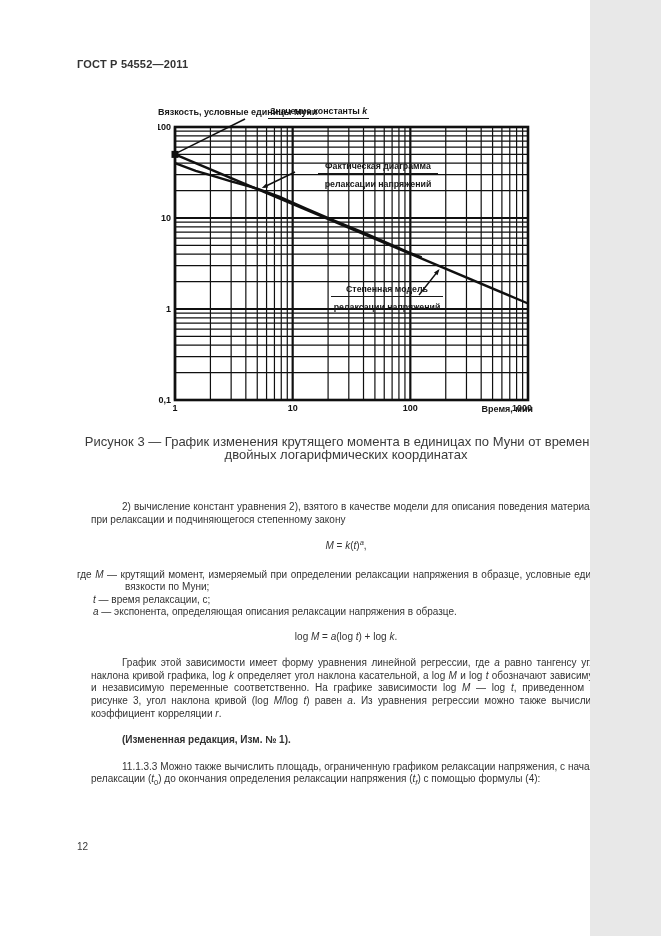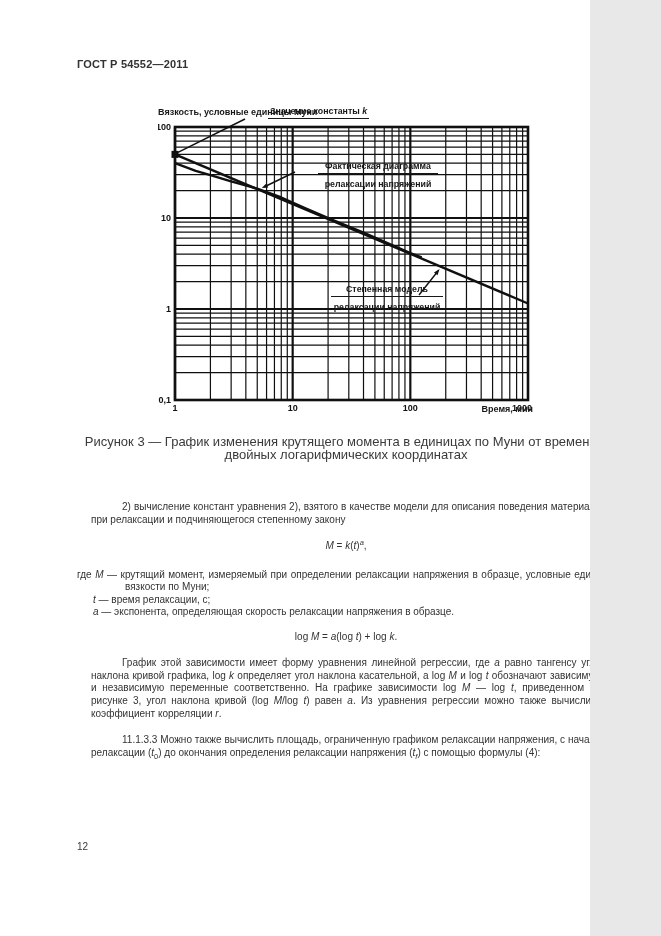--- a/index.html
+++ b/index.html
@@ -134,24 +134,25 @@
 
   <div class="bodytext">
     <p class="ind"><span>2) вычисление констант уравнения 2), взятого в качестве модели для описания поведения материала при релаксации и подчиняющегося степенному закону</span></p>
     <div class="formula">
       <span class="f"><span style="font-style: italic;">M</span><span> = </span><span style="font-style: italic;">k</span><span>(</span><span style="font-style: italic;">t</span><span>)</span><sup style="font-style: italic;">a</sup><span>,</span></span>
       <span class="fnum">(2)</span>
     </div>
     <div class="where">
       <div class="wi w0"><span>где </span><span style="font-style: italic;">M</span><span> — крутящий момент, измеряемый при определении релаксации напряжения в образце, условные единицы вязкости по Муни;</span></div>
       <div class="wi"><span style="font-style: italic;">t</span><span> — время релаксации, с;</span></div>
-      <div class="wi"><span style="font-style: italic;">a</span><span> — экспонента, определяющая скорость релаксации напряжения в образце.</span></div>
+      <div class="wi"><span style="font-style: italic;">a</span><span> — экспонента, определяющая описания релаксации напряжения в образце.</span></div>
     </div>
     <div class="formula">
       <span class="f"><span>log </span><span style="font-style: italic;">M</span><span> = </span><span style="font-style: italic;">a</span><span>(log </span><span style="font-style: italic;">t</span><span>) + log </span><span style="font-style: italic;">k</span><span>.</span></span>
       <span class="fnum">(3)</span>
     </div>
     <p class="ind"><span>График этой зависимости имеет форму уравнения линейной регрессии, где </span><span style="font-style: italic;">a</span><span> равно тангенсу угла наклона кривой графика, log </span><span style="font-style: italic;">k</span><span> определяет угол наклона касательной, а log </span><span style="font-style: italic;">M</span><span> и log </span><span style="font-style: italic;">t</span><span> обозначают зависимую и независимую переменные соответственно. На графике зависимости log </span><span style="font-style: italic;">M</span><span> — log </span><span style="font-style: italic;">t</span><span>, приведенном на рисунке 3, угол наклона кривой (log </span><span style="font-style: italic;">M</span><span>/log </span><span style="font-style: italic;">t</span><span>) равен </span><span style="font-style: italic;">a</span><span>. Из уравнения регрессии можно также вычислить коэффициент корреляции </span><span style="font-style: italic;">r</span><span>.</span></p>
+    <p class="ind"><span style="font-weight: bold;">(Измененная редакция, Изм. № 1).</span></p>
     <p class="ind"><span>11.1.3.3 Можно также вычислить площадь, ограниченную графиком релаксации напряжения, с начала релаксации (</span><span style="font-style: italic;">t</span><sub>0</sub><span>) до окончания определения релаксации напряжения (</span><span style="font-style: italic;">t</span><sub style="font-style: italic;">f</sub><span>) с помощью формулы (4):</span></p>
   </div>
 
   <div class="pagenum">12</div>
 </div>
 
 </body></html>

